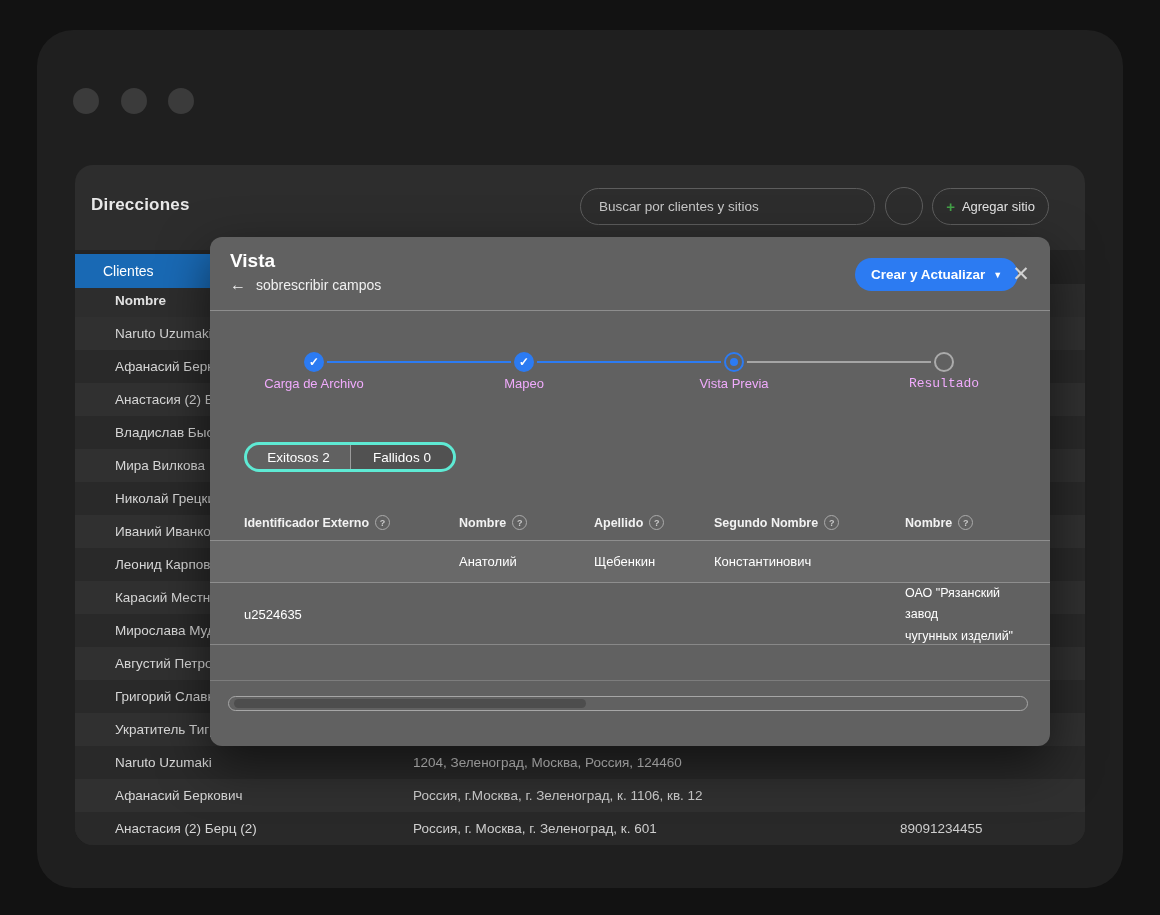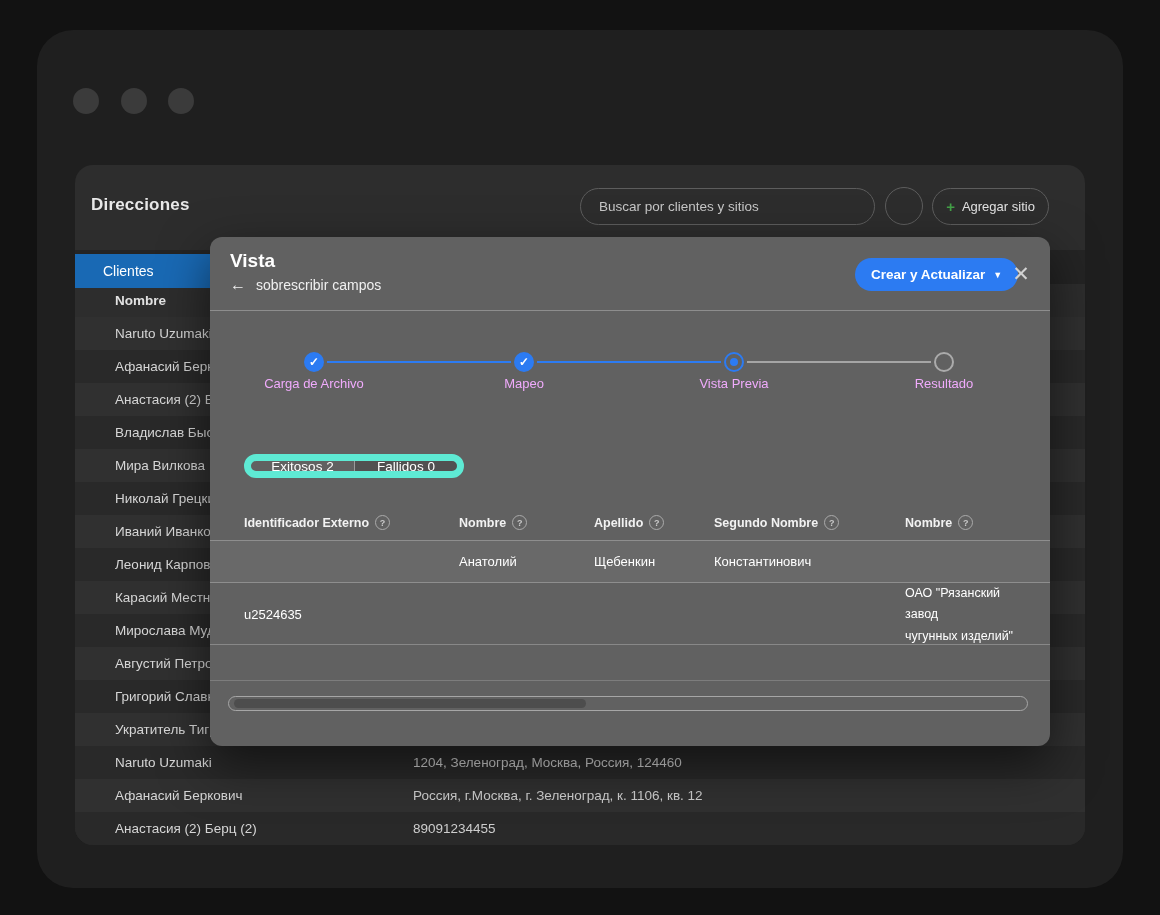--- a/index.html
+++ b/index.html
@@ -86,21 +86,21 @@
   .step-node.done { background:var(--accent-blue,#2c7bf2); color:#fff; font-size:12px; line-height:20px; text-align:center; font-weight:700; }
   .step-node.active { border:2px solid var(--accent-blue,#2c7bf2); display:flex; align-items:center; justify-content:center; }
   .step-dot { width:8px; height:8px; border-radius:50%; background:var(--accent-blue,#2c7bf2); }
   .step-node.todo { border:2px solid #ababab; }
   .step-line { position:absolute; top:34px; height:2px; width:184px; }
   .step-line.blue { background:var(--accent-blue,#2c7bf2); }
   .step-line.gray { background:#a5a5a5; }
   .step-label { position:absolute; top:49px; width:160px; text-align:center; font-size:13px; color:#f0abfc; }
 
   
-  .segmented { position:absolute; left:34px; top:217px; height:24px; display:flex; border:7px solid #5eead4; border-radius:17px; overflow:hidden; }
+  .segmented { position:absolute; left:34px; top:205px; height:30px; display:flex; border:3px solid #5eead4; border-radius:17px; overflow:hidden; }
   .seg {
     min-width:103px; padding:0 10px; font-size:13.5px; color:#fff;
     background:rgba(0,0,0,.16); border:none; display:flex; align-items:center; justify-content:center;
     cursor:pointer; font-family:"Liberation Sans",sans-serif;
   }
   .seg.selected { background:transparent; }
   .seg + .seg { border-left:1px solid #9b9b9b; }
 
   
   .preview-header {
@@ -225,20 +225,21 @@
         <div class="cell c-addr">1204, Зеленоград, Москва, Россия, 124460</div>
         <div class="cell c-phone"></div>
       </div>
       <div class="bg-row even">
         <div class="cell c-name">Афанасий Беркович</div>
         <div class="cell c-addr">Россия, г.Москва, г. Зеленоград, к. 1106, кв. 12</div>
         <div class="cell c-phone"></div>
       </div>
       <div class="bg-row odd">
         <div class="cell c-name">Анастасия (2) Берц (2)</div>
+        <div class="cell c-addr">Россия, г. Москва, г. Зеленоград, к. 601</div>
         <div class="cell c-phone">89091234455</div>
       </div>
     </div>
 </div>
 
 <div class="modal">
   <div class="modal-title">Vista</div>
   <div class="modal-back">
     <span class="back-arrow">←</span>
     <span>sobrescribir campos</span>
@@ -258,21 +259,21 @@
       <div class="step-label" style="left: 24px;">Carga de Archivo</div>
       <div class="step-node done" style="left: 304px;">✓</div>
       <div class="step-line blue" style="left: 327px;"></div>
       <div class="step-label" style="left: 234px;">Mapeo</div>
       <div class="step-node active" style="left: 514px;">
         <div class="step-dot"></div>
       </div>
       <div class="step-line gray" style="left: 537px;"></div>
       <div class="step-label" style="left: 444px;">Vista Previa</div>
       <div class="step-node todo" style="left: 724px;"></div>
-      <div class="step-label" style="left: 654px;">Resultado</div>
+      <div class="step-label" style="left: 654px; font-family: Liberation Mono, monospace;">Resultado</div>
     </div>
 
   <div class="segmented">
       <button class="seg selected">Exitosos 2</button>
       <button class="seg">Fallidos 0</button>
     </div>
 
   <div class="preview-header">
       <div class="phead">
         <span>Identificador Externo</span>

